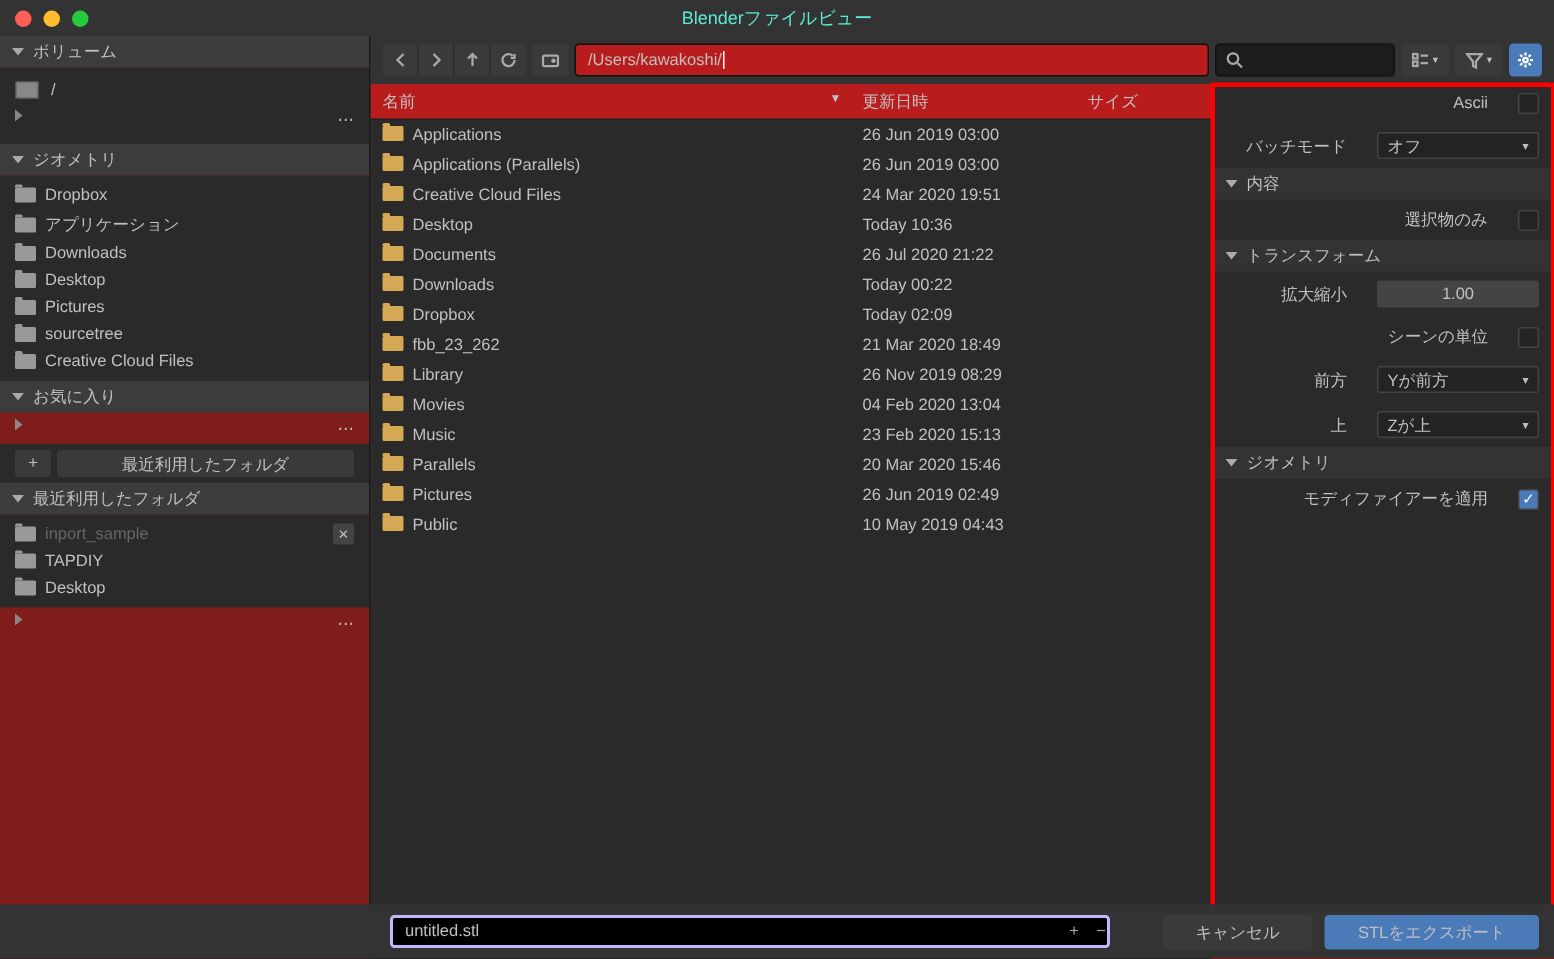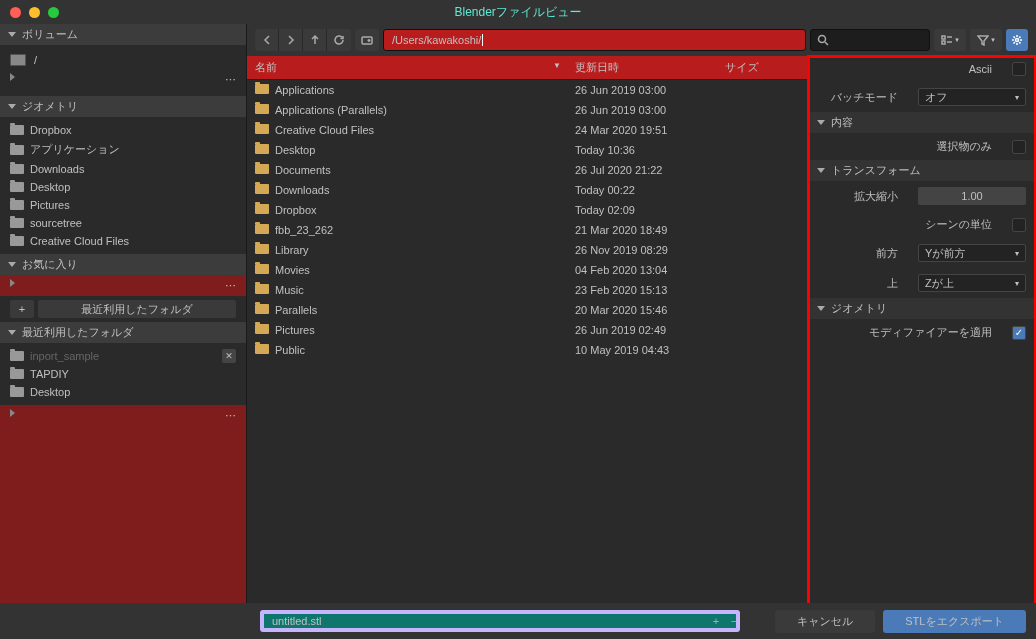--- a/index.html
+++ b/index.html
@@ -54,21 +54,21 @@
 .right-panel{width:228px;background:#2a2a2a;border-left:1px solid #1a1a1a;outline:3px solid #ff0000;outline-offset:-2px}
 .rp-row{display:flex;align-items:center;justify-content:flex-end;padding:6px 10px;gap:20px}
 .rp-label{font-size:11px}
 .rp-check{width:14px;height:14px;background:#232323;border:1px solid #444;border-radius:2px;cursor:pointer}
 .rp-check.on{background:#4a7ab8;display:flex;align-items:center;justify-content:center}
 .rp-check.on:after{content:"✓";color:#fff;font-size:10px}
 .rp-sel{width:108px;height:18px;background:#232323;border:1px solid #444;border-radius:2px;padding:0 6px;display:flex;align-items:center;justify-content:space-between;cursor:pointer;font-size:10px}
 .rp-num{width:108px;height:18px;background:#444;border-radius:2px;display:flex;align-items:center;justify-content:center;cursor:pointer;font-size:10px}
 .sect-h{background:#333;padding:3px 8px;display:flex;align-items:center;gap:4px;font-size:11px}
 .bottom{position:absolute;bottom:0;left:0;right:0;height:36px;background:#333;display:flex;align-items:center;padding:0 10px;gap:8px}
-.fn-in{width:480px;height:22px;background:#0f766e;border:4px solid #c4b5fd;border-radius:3px;padding:0 8px;margin-left:250px;display:flex;align-items:center}
+.fn-in{width:480px;height:22px;background:#000000;border:2px solid #c4b5fd;border-radius:3px;padding:0 8px;margin-left:250px;display:flex;align-items:center}
 .pm{display:flex;gap:2px;margin-left:-40px;z-index:1}
 .pm span{width:16px;height:16px;display:flex;align-items:center;justify-content:center;cursor:pointer;color:#aaa}
 .btn{padding:4px 22px;background:#3a3a3a;border-radius:3px;cursor:pointer;font-size:11px}
 .btn.primary{background:#4a7ab8;color:#fff}
 svg{width:12px;height:12px;stroke:#aaa;fill:none;stroke-width:1.5}
 </style>
 </head>
 <body>
 
 <div class="titlebar">

